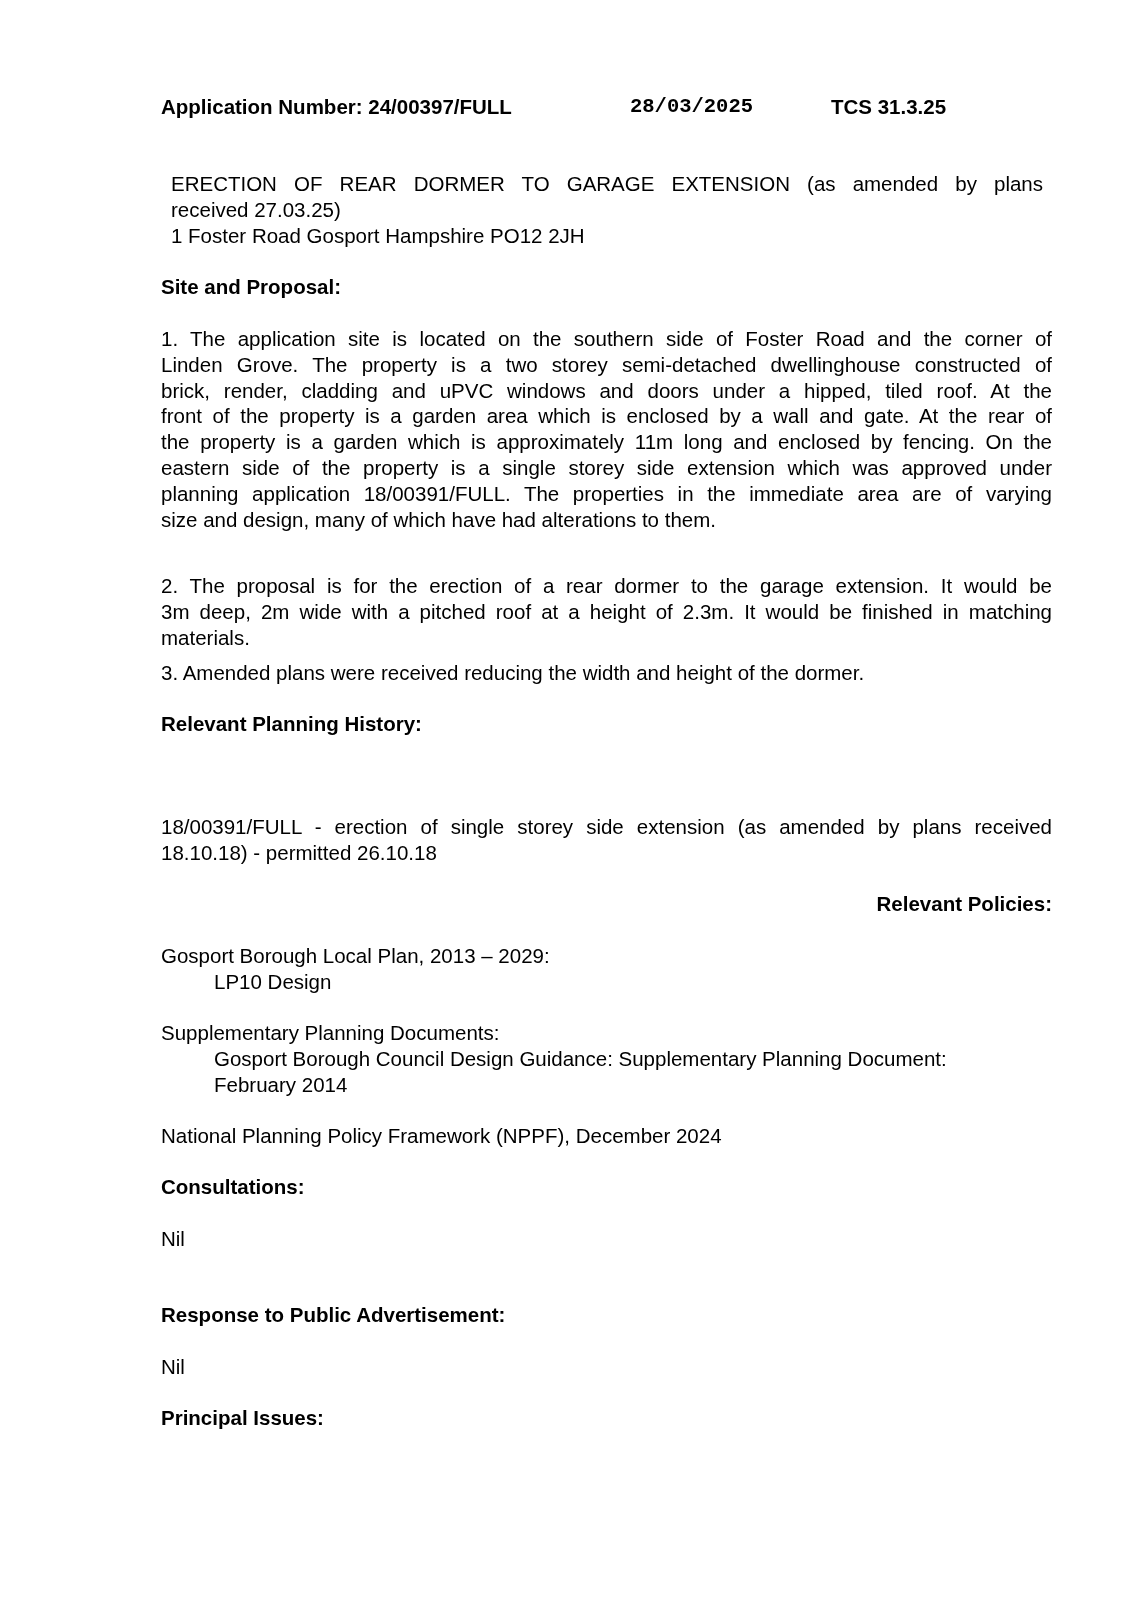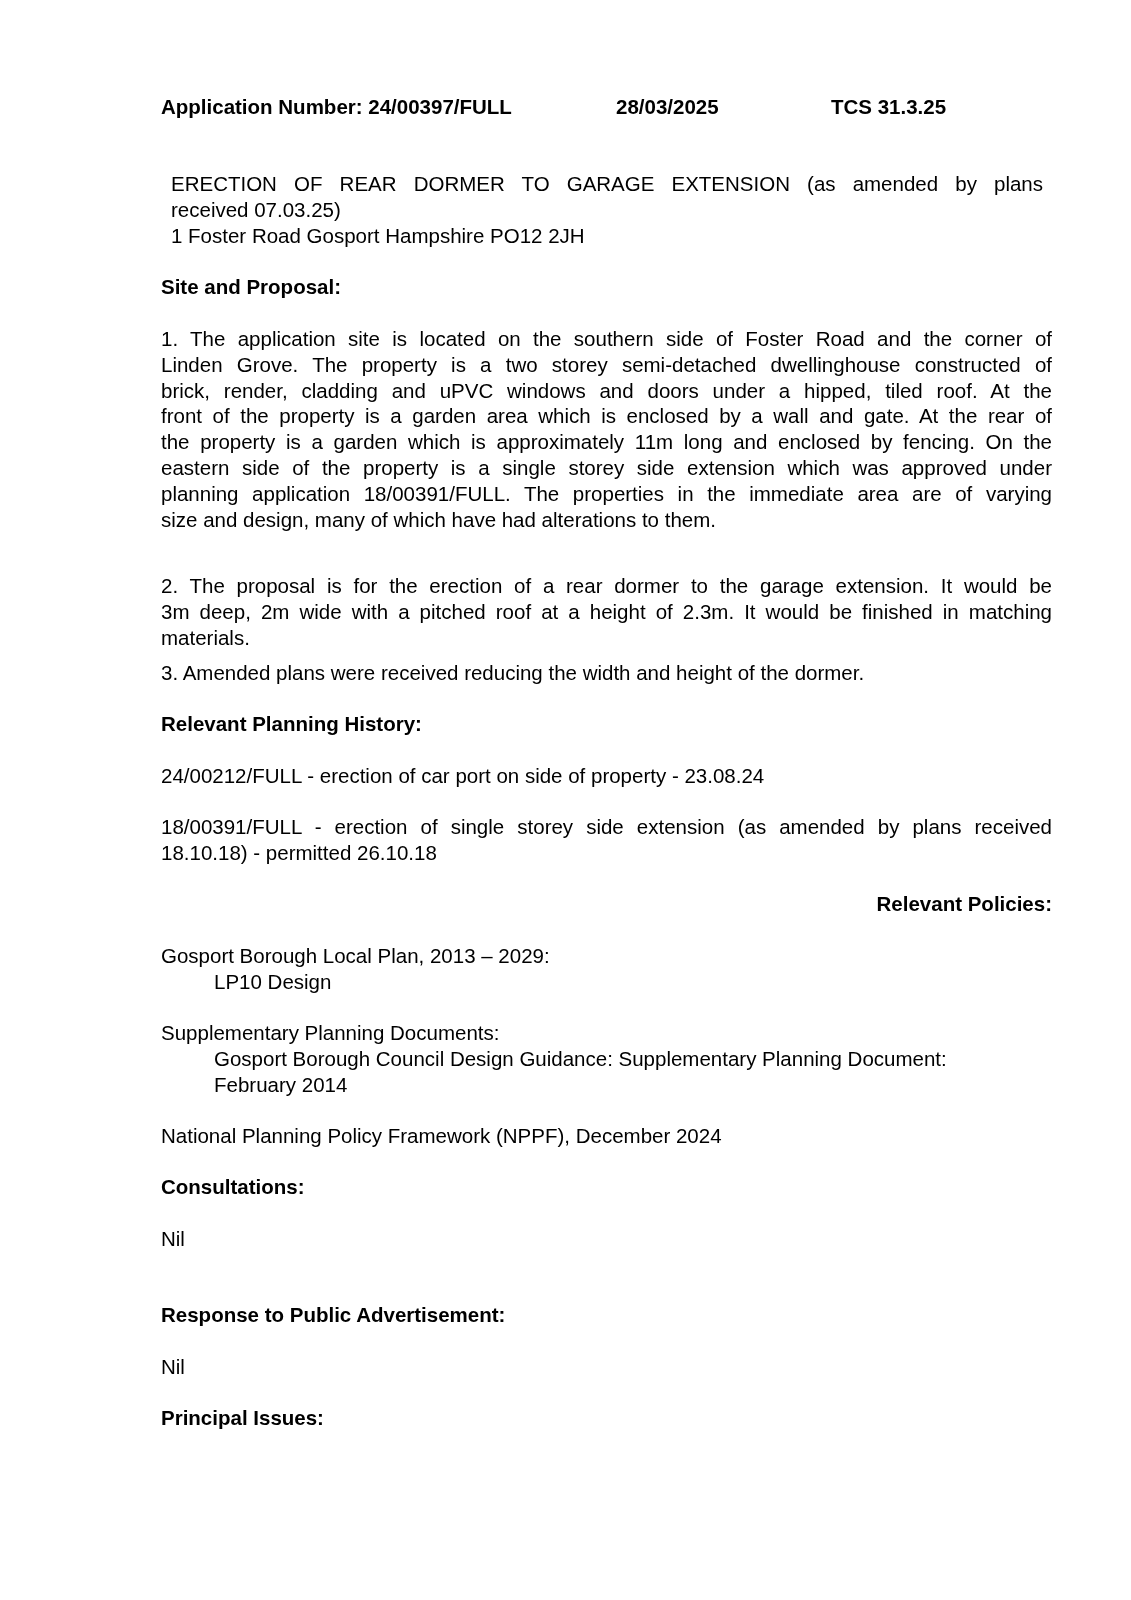--- a/index.html
+++ b/index.html
@@ -40,21 +40,21 @@
     .indent { padding-left: 53px; }
     .hdr-row {
       position: absolute;
       top: 94px;
       left: 161px;
       font-weight: bold;
       white-space: nowrap;
     }
     .hdr-row span { position: absolute; top: 0; }
     #hdr-app { left: 0; }
-    #hdr-date { left: 455px; }
+    #hdr-date { left: 469px; font-family: Liberation Mono, monospace; }
     #hdr-tcs { left: 670px; }
     .desc {
       position: absolute;
       left: 171px;
       width: 872px;
       top: 171px;
     }
   </style>
 </head>
 <body>
@@ -62,21 +62,21 @@
 <div class="page">
 
   <div class="hdr-row">
     <span id="hdr-app">Application Number: 24/00397/FULL</span>
     <span id="hdr-date">28/03/2025</span>
     <span id="hdr-tcs">TCS 31.3.25</span>
   </div>
 
   <div class="desc">
     <span class="just-line">ERECTION OF REAR DORMER TO GARAGE EXTENSION (as amended by plans</span>
-    <span class="line">received 07.03.25)</span>
+    <span class="line">received 27.03.25)</span>
     <span class="line">1 Foster Road  Gosport  Hampshire  PO12 2JH</span>
   </div>
 
   <div class="blk bold" style="top:274px;">Site and Proposal:</div>
 
   <div class="blk" style="top:326px;">
     <span class="just-line">1. The application site is located on the southern side of Foster Road and the corner of</span>
     <span class="just-line">Linden Grove. The property is a two storey semi-detached dwellinghouse constructed of</span>
     <span class="just-line">brick, render, cladding and uPVC windows and doors under a hipped, tiled roof. At the</span>
     <span class="just-line">front of the property is a garden area which is enclosed by a wall and gate. At the rear of</span>
@@ -91,23 +91,20 @@
     <span class="just-line">3m deep, 2m wide with a pitched roof at a height of 2.3m. It would be finished in matching</span>
     <span class="line">materials.</span>
   </div>
 
   <div class="blk" style="top:660px;">
     <span class="line">3. Amended plans were received reducing the width and height of the dormer.</span>
   </div>
 
   <div class="blk bold" style="top:711px;">Relevant Planning History:</div>
 
-  <div class="blk" style="top:763px;">
-    <span class="line">24/00212/FULL - erection of car port on side of property - 23.08.24</span>
-  </div>
 
   <div class="blk" style="top:814px;">
     <span class="just-line">18/00391/FULL - erection of single storey side extension (as amended by plans received</span>
     <span class="line">18.10.18) - permitted 26.10.18</span>
   </div>
 
   <div class="blk bold" style="top:891px;text-align:right;">Relevant Policies:</div>
 
   <div class="blk" style="top:943px;">
     <span class="line">Gosport Borough Local Plan, 2013 – 2029:</span>

